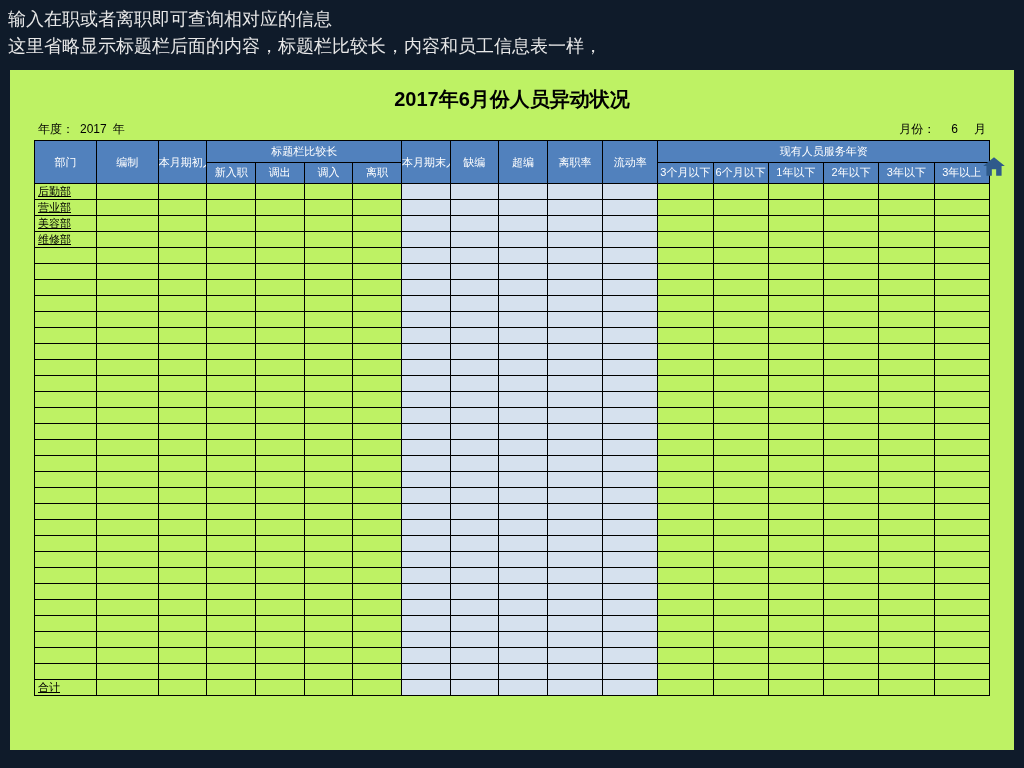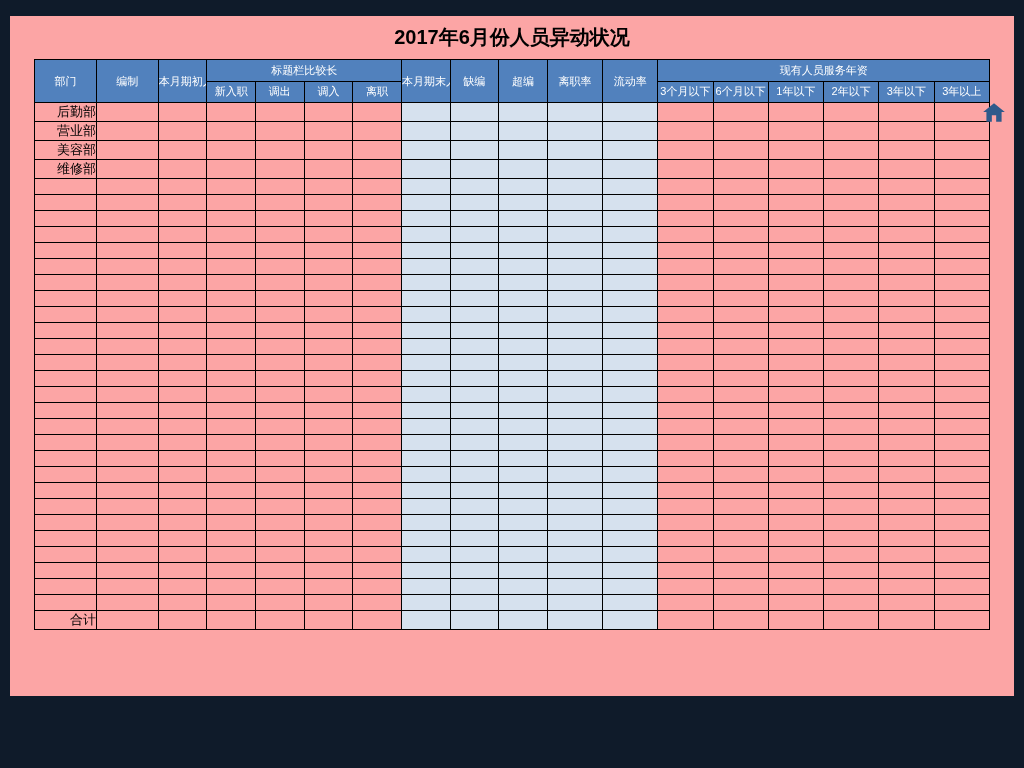--- a/index.html
+++ b/index.html
@@ -12,24 +12,24 @@
   }
   .top-text {
     color: #e8e8e8;
     font-size: 18px;
     line-height: 1.5;
     padding: 6px 0 10px 8px;
   }
   .sheet-wrapper {
     position: relative;
     margin: 0 10px 10px 10px;
-    background: #fca5a5;
+    background: #bef264;
     width: 1004px;
     height: 680px;
-    padding: 4px 24px 12px 24px;
+    padding: 12px 24px 12px 24px;
   }
   .sheet-title {
     text-align: center;
     font-size: 20px;
     font-weight: bold;
     color: #000;
     padding: 4px 0 8px 0;
   }
   .meta-row {
     display: flex;
@@ -55,23 +55,24 @@
   }
   table.report th {
     background: #5181bd;
     color: #ffffff;
     font-weight: normal;
     height: 18px;
     font-size: 11px;
   }
   table.report th.h-tall { height: 43px; }
   table.report td.dept {
-    text-align: right;
+    text-align: left;
     padding-left: 3px;
-    font-size: 13px;
+    font-size: 11px;
+    text-decoration: underline;
   }
   table.report td.shaded {
     background: #d6e1ee;
   }
   .home-icon {
     position: absolute;
     right: 6px;
     top: 84px;
     width: 28px;
     height: 26px;
@@ -87,32 +88,46 @@
   col.c-gap    { width: 44px; }
   col.c-over   { width: 44px; }
   col.c-rate   { width: 50px; }
   col.c-rate2  { width: 50px; }
   col.c-svc    { width: 50px; }
 </style>
 </head>
 <body>
 
 <div class="top-text">
+  <div>输入在职或者离职即可查询相对应的信息</div>
+  <div>这里省略显示标题栏后面的内容，标题栏比较长，内容和员工信息表一样，</div>
 </div>
 
 <div class="sheet-wrapper">
 
   <div class="home-icon">
     <svg viewBox="0 0 24 24" fill="currentColor">
       <path d="M12 3 L2 11 H5 V20 H10 V14 H14 V20 H19 V11 H22 Z"></path>
     </svg>
   </div>
 
   <div class="sheet-title">2017年6月份人员异动状况</div>
 
+  <div class="meta-row">
+    <div>
+      <span>年度：</span>
+      <span class="value">2017</span>
+      <span>年</span>
+    </div>
+    <div>
+      <span>月份：</span>
+      <span class="value">6</span>
+      <span>月</span>
+    </div>
+  </div>
 
   <table class="report">
     <colgroup>
       <col class="c-dept">
         <col class="c-bian">
         <col class="c-init">
       <col class="c-mv">
         <col class="c-mv">
         <col class="c-mv">
         <col class="c-mv">

